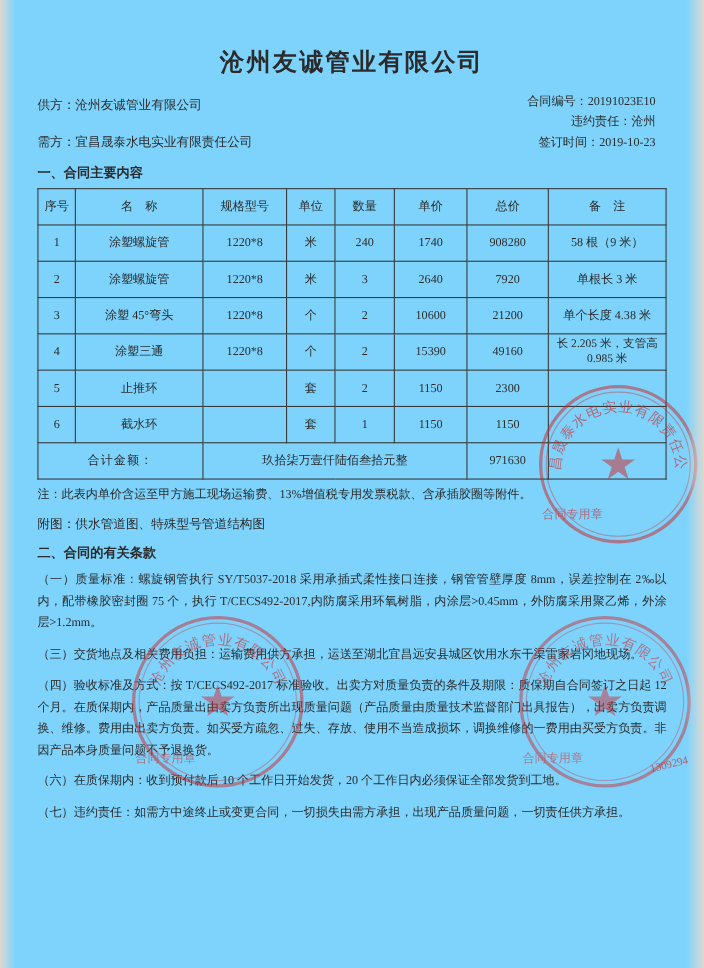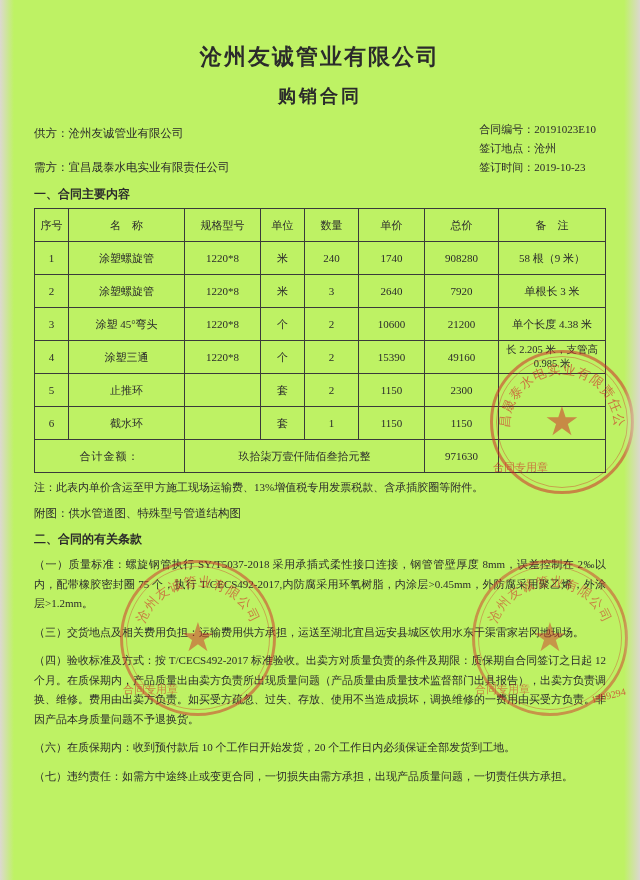--- a/index.html
+++ b/index.html
@@ -6,21 +6,21 @@
   body{
     width:640px;height:880px;
     background:#e9e7e2;
     font-family:"Liberation Serif", serif;
     color:#2b2b2b;
     overflow:hidden;
   }
   #page{
     position:relative;
     width:640px;height:880px;
-    background:#bef264;
+    background:#7dd3fc;
     box-sizing:border-box;
     padding:28px 34px 10px 34px;
     overflow:hidden;
   }
   
   #page:before{
     content:"";position:absolute;left:0;top:0;width:14px;height:880px;
     background:linear-gradient(90deg,#ddd9d0,rgba(255,255,255,0));
     pointer-events:none;
   }
@@ -48,21 +48,21 @@
     font-size:11.5px;
     line-height:22px;
     min-height:48px;
     margin-top:13px;
   }
   .party-line{margin:2px 0;}
   .meta{
     position:absolute;right:10px;top:-2px;
     font-size:11px;
     line-height:19px;
-    text-align:left;
+    text-align:right;
   }
   .sec-title{
     font-size:12px;
     margin:8px 0 5px 0;
     font-weight:bold;
   }
   table.maintable{
     width:100%;
     border-collapse:collapse;
     font-size:11px;
@@ -150,32 +150,31 @@
     pointer-events:none;
   }
   .small{font-size:10.5px;}
 </style>
 </head>
 <body>
 
 <div id="page">
 
   <div class="company">沧州友诚管业有限公司</div>
-  <div class="doctitle">购销合同</div>
 
   <div class="parties">
     <div class="party-line">
       <span>供方：</span><span>沧州友诚管业有限公司</span>
     </div>
     <div class="party-line" style="margin-top:12px">
       <span>需方：</span><span>宜昌晟泰水电实业有限责任公司</span>
     </div>
     <div class="meta">
       <div><span>合同编号：</span><span>20191023E10</span></div>
-      <div><span>签订地点：</span><span>沧州</span></div>
+      <div><span>违约责任：</span><span>沧州</span></div>
       <div><span>签订时间：</span><span>2019-10-23</span></div>
     </div>
   </div>
 
   <div class="sec-title">一、合同主要内容</div>
 
   <table class="maintable">
     <colgroup>
       <col class="col-no">
         <col class="col-name">

